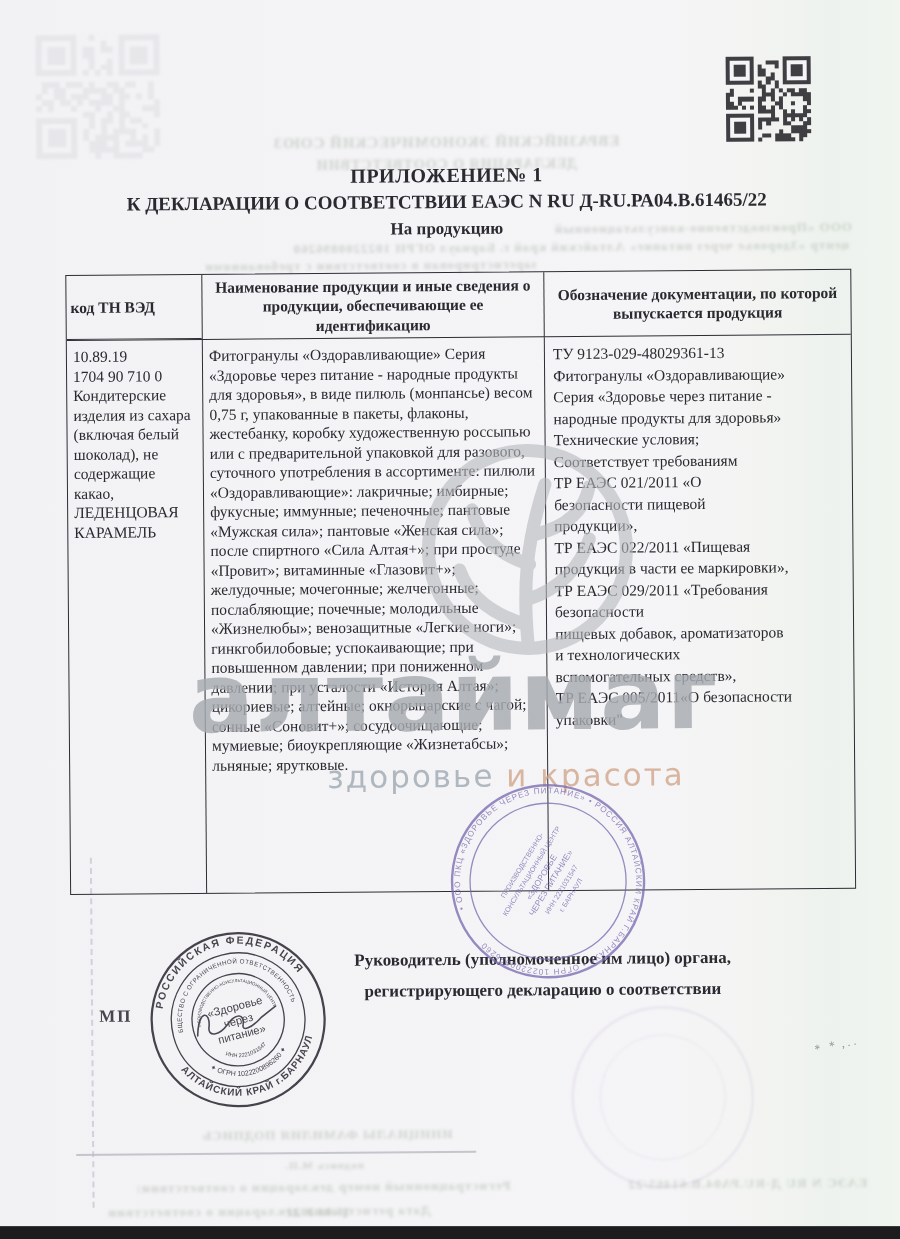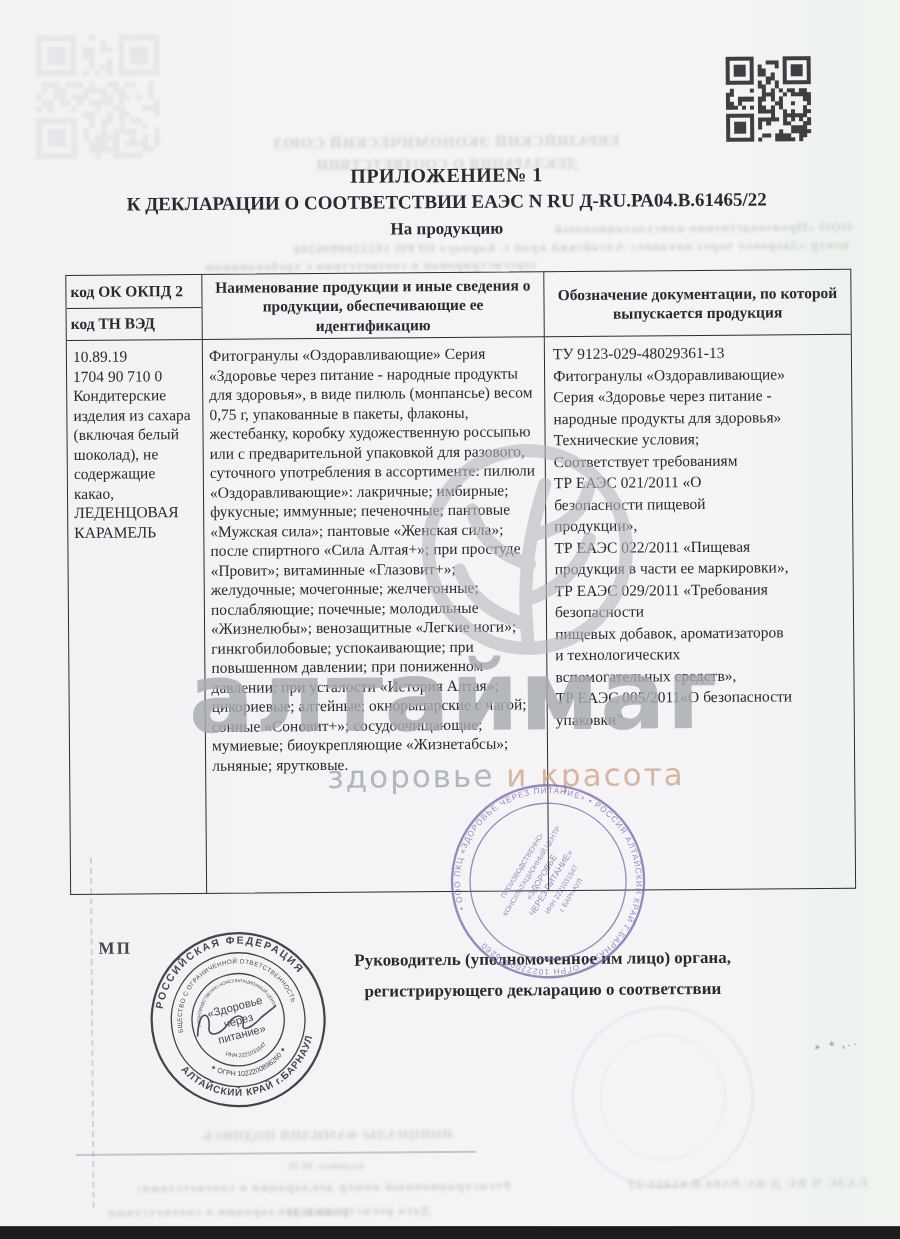--- a/index.html
+++ b/index.html
@@ -38,21 +38,21 @@
            font-weight:bold;font-size:97px;color:#a7abb0;opacity:.82;letter-spacing:1px;z-index:2;line-height:1;}
   .wm-sub{left:326px;top:758px;font-family:"DejaVu Sans","Liberation Sans",sans-serif;
           font-size:31px;letter-spacing:2px;opacity:.75;z-index:2;}
   .wm-sub .w1{color:#98a3ad;}
   .wm-sub .w2{color:#cfa183;}
   
   .purple-stamp{left:441px;top:777px;width:210px;height:210px;z-index:3;opacity:.75;}
   .black-stamp{left:141px;top:924px;width:188px;height:188px;z-index:3;opacity:.9;}
   
   .signer{left:300px;top:944px;width:480px;text-align:center;font-size:17px;font-weight:bold;line-height:31px;z-index:2;}
-  .mp{left:96px;top:936px;font-size:17px;font-weight:bold;color:#46464c;letter-spacing:2px;z-index:2;}
+  .mp{left:96px;top:1004px;font-size:17px;font-weight:bold;color:#46464c;letter-spacing:2px;z-index:2;}
   
   .g-top1{top:134px;left:0;width:900px;font-size:15px;}
   .g-top2{top:157px;left:0;width:900px;font-size:14px;}
   .g-p1{top:222px;left:505px;width:350px;font-size:13px;}
   .g-p2{top:240px;left:92px;width:760px;font-size:13px;}
   .g-p3{top:257px;left:130px;width:410px;font-size:13px;}
   .g-circle{left:568px;top:1008px;width:178px;height:178px;border:2.5px solid #d3cde0;border-radius:50%;
             opacity:.45;filter:blur(1.2px);z-index:0;}
   .g-circle:before{content:"";position:absolute;left:26px;top:26px;right:26px;bottom:26px;
             border:1.5px solid #d8d2e4;border-radius:50%;}
@@ -351,21 +351,20 @@
   <div class="abs ctr t1">ПРИЛОЖЕНИЕ№ 1</div>
   <div class="abs ctr t2">К ДЕКЛАРАЦИИ О СООТВЕТСТВИИ ЕАЭС N RU Д-RU.РА04.В.61465/22</div>
   <div class="abs ctr t3">На продукцию</div>
 
   <div class="abs ghost mir g-p1">ООО «Производственно-консультационный</div>
   <div class="abs ghost mir g-p2">центр «Здоровье через питание» Алтайский край г. Барнаул ОГРН 1022200896260</div>
   <div class="abs ghost mir g-p3">зарегистрирован в соответствии с требованиями</div>
 
   <div class="abs tbl">
     <div class="cell c1h">
-      <div>код ОК ОКПД 2</div>
       <div>код ТН ВЭД</div>
     </div>
     <div class="cell th">Наименование продукции и иные сведения о продукции, обеспечивающие ее идентификацию</div>
     <div class="cell th">Обозначение документации, по которой выпускается продукция</div>
 
     <div class="cell td preline last-row">10.89.19
 1704 90 710 0
 Кондитерские изделия из сахара (включая белый шоколад), не содержащие какао,
 ЛЕДЕНЦОВАЯ КАРАМЕЛЬ</div>
     <div class="cell td last-row">Фитогранулы «Оздоравливающие» Серия «Здоровье через питание  - народные продукты для здоровья», в виде пилюль (монпансье) весом 0,75 г, упакованные в пакеты, флаконы, жестебанку, коробку художественную россыпью или с предварительной упаковкой для разового, суточного употребления в ассортименте: пилюли «Оздоравливающие»: лакричные; имбирные; фукусные; иммунные; печеночные; пантовые «Мужская сила»; пантовые «Женская сила»; после спиртного «Сила Алтая+»; при простуде «Провит»; витаминные  «Глазовит+»; желудочные; мочегонные; желчегонные; послабляющие; почечные; молодильные «Жизнелюбы»; венозащитные «Легкие ноги»; гинкгобилобовые; успокаивающие; при повышенном давлении; при пониженном давлении; при усталости «История Алтая»; цикориевые; алтейные; окнорыцарские с чагой; сонные «Соновит+»; сосудоочищающие; мумиевые; биоукрепляющие «Жизнетабсы»; льняные; ярутковые.</div>

